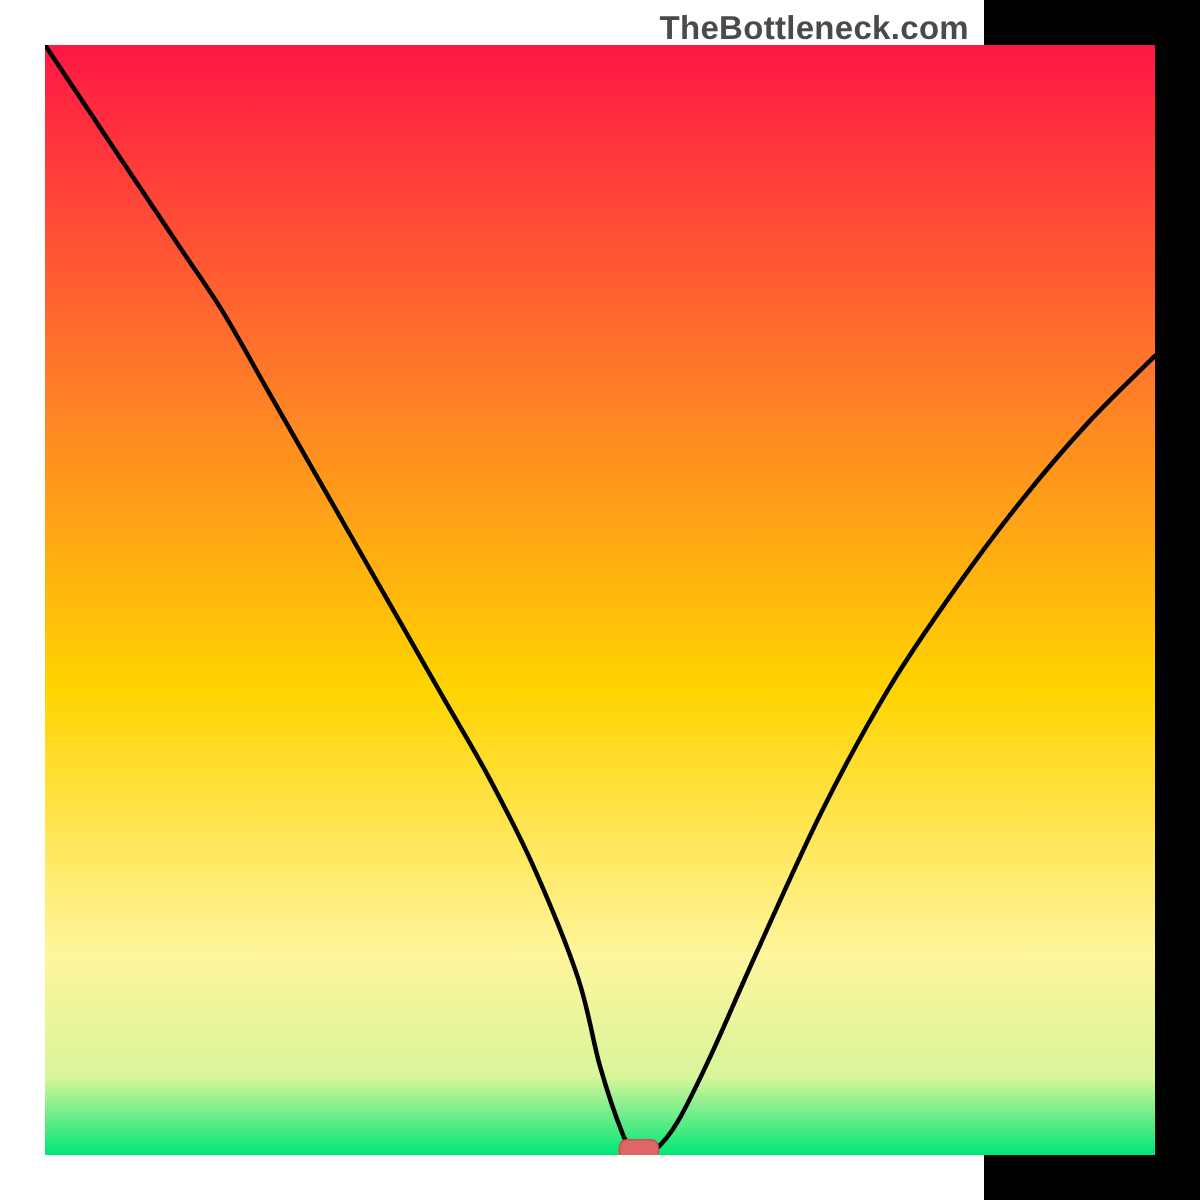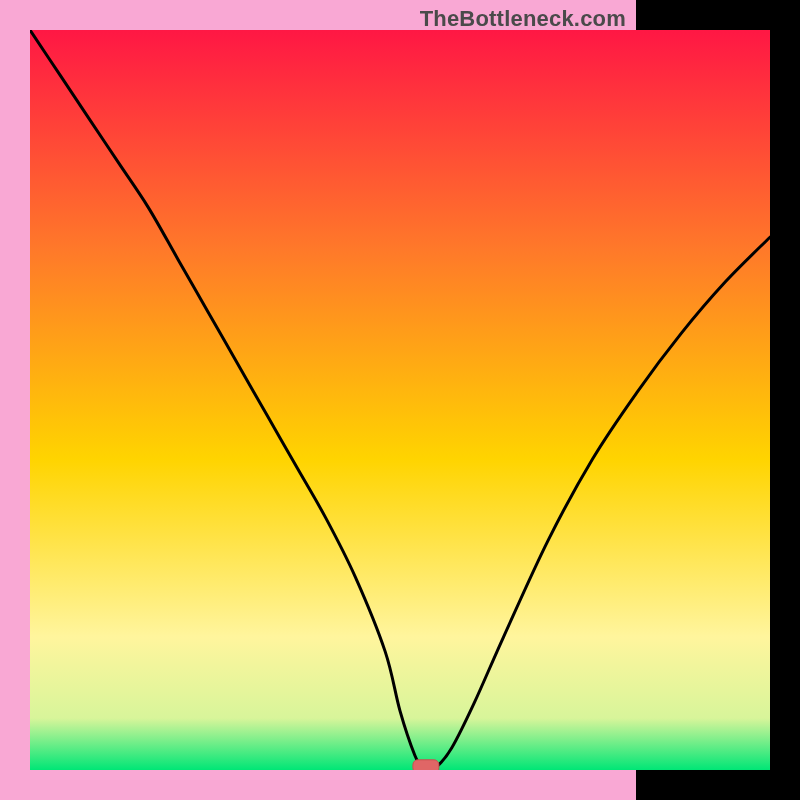--- a/index.html
+++ b/index.html
@@ -7,22 +7,23 @@
     padding: 0;
     width: 800px;
     height: 800px;
     background: #000;
     overflow: hidden;
     font-family: Arial, Helvetica, sans-serif;
   }
   .outer {
     width: 636px;
     height: 800px;
-    background: #f9a8d4;
+    background: #ffffff;
     position: relative;
+    padding-left: 20px;
   }
   .watermark {
     position: absolute;
     top: 6px;
     right: 10px;
     color: #4a4a4a;
     font-size: 22px;
     font-weight: 600;
     letter-spacing: 0.2px;
     z-index: 5;

